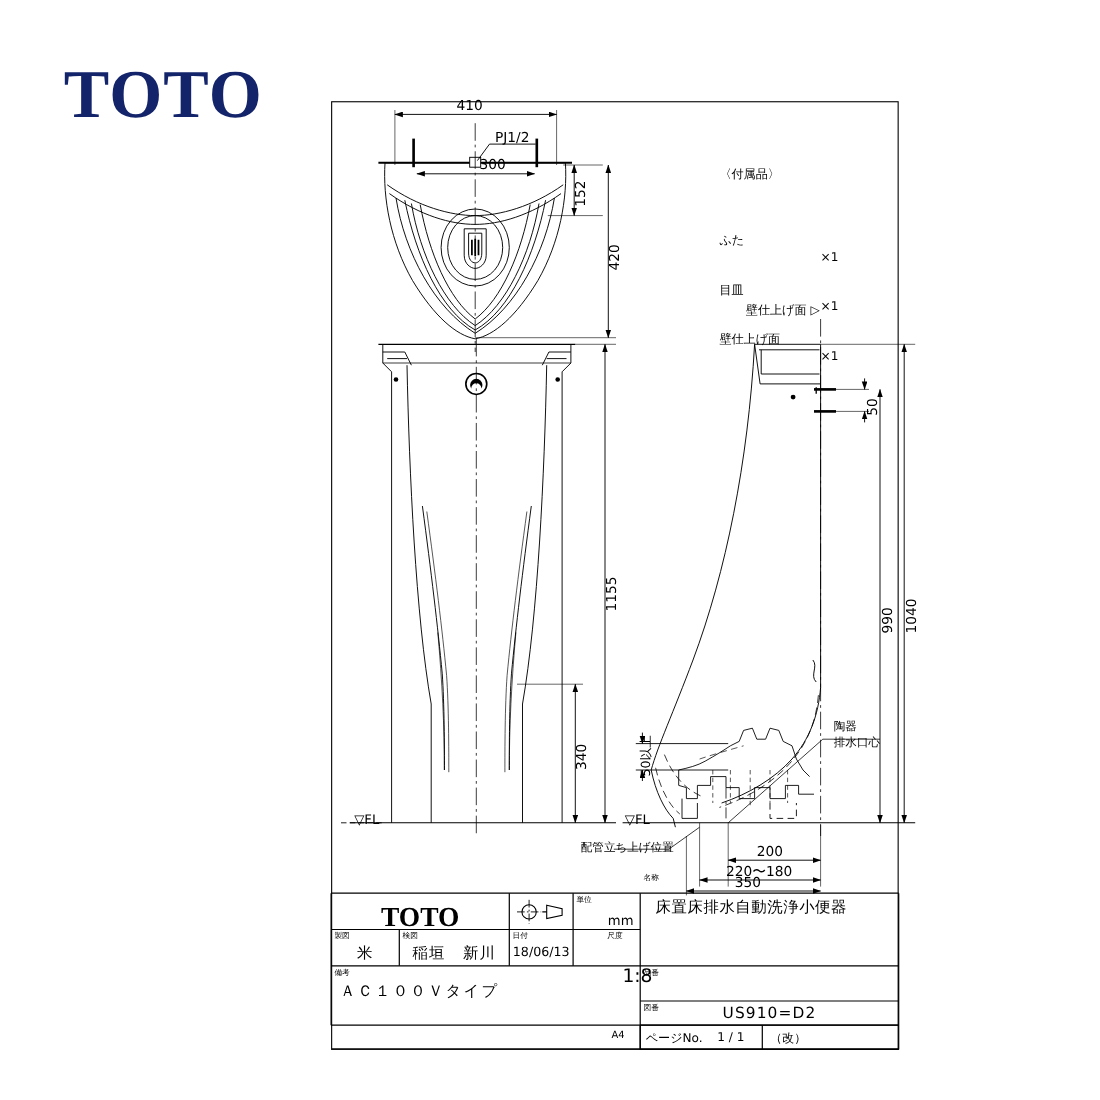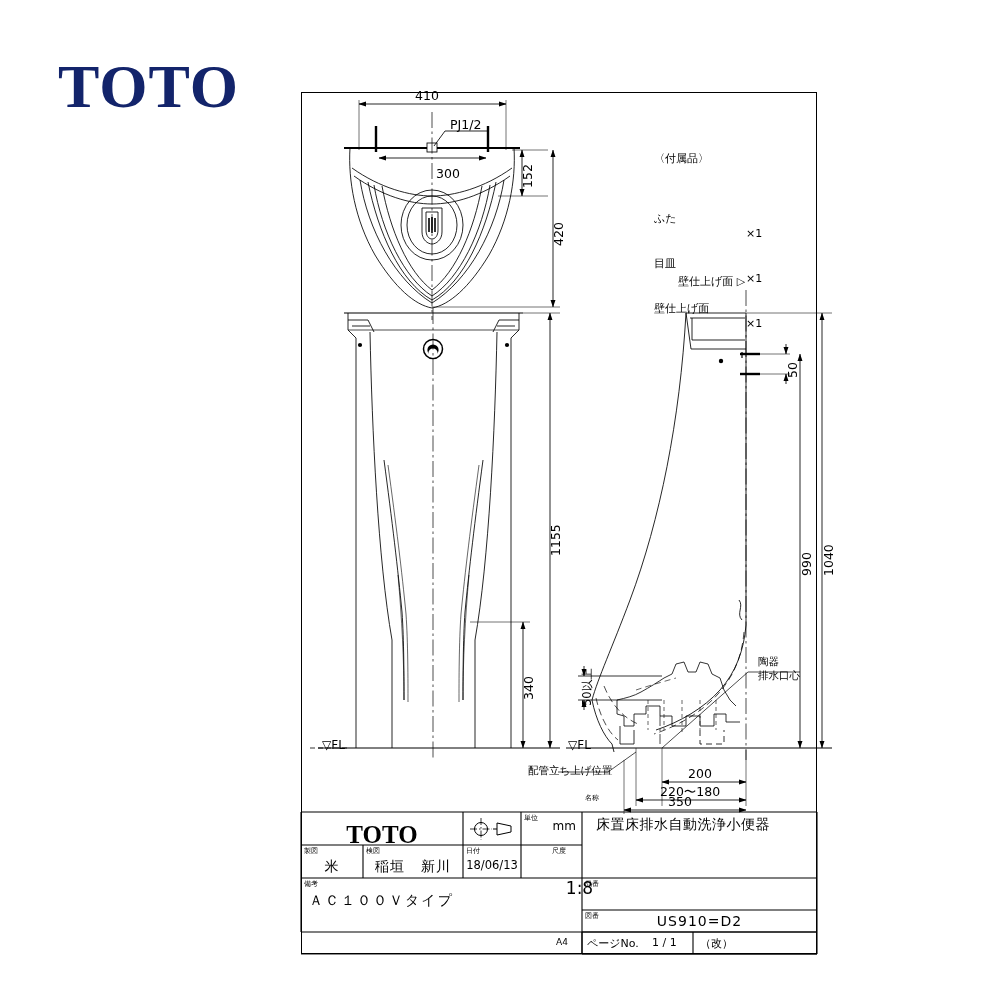--- a/index.html
+++ b/index.html
@@ -261,21 +261,21 @@
       <span style="position:absolute;left:0;">目皿</span>
       <span style="position:absolute;left:92px;">×1</span>
     </div>
     <div style="position:relative;height:15px;">
       <span style="position:absolute;left:0;">壁仕上げ面</span>
       <span style="position:absolute;left:92px;">×1</span>
     </div>
   </div>
 
   <div class="dimtxt" style="left:415px;top:88px;">410</div>
-  <div class="dimtxt" style="left:436px;top:142px;margin-top:24px;">300</div>
+  <div class="dimtxt" style="left:436px;top:142px;">300</div>
   <div class="dimtxt" style="left:450px;top:117px;">PJ1/2</div>
   <div class="dimtxt v" style="left:520px;top:188px;">152</div>
   <div class="dimtxt v" style="left:551px;top:246px;">420</div>
 
   <div class="dimtxt v" style="left:548px;top:556px;">1155</div>
   <div class="dimtxt v" style="left:521px;top:700px;">340</div>
 
   <div class="dimtxt v" style="left:785px;top:378px;">50</div>
   <div class="dimtxt v" style="left:799px;top:576px;">990</div>
   <div class="dimtxt v" style="left:821px;top:576px;">1040</div>
@@ -301,21 +301,21 @@
           <circle cx="18" cy="17" r="6.5"></circle>
           <path d="M18,6 L18,28 M7,17 L29,17" stroke-dasharray="7,2,1.5,2" stroke-width="0.8"></path>
           <path d="M34,11 L48,14 L48,20 L34,23 Z"></path>
           <path d="M30,17 L34,17"></path>
         </g>
       </svg>
     </div>
 
     <div style="position:absolute;left:521px;top:812px;width:61px;height:33px;">
       <div class="tblabel">単位</div>
-      <div style="position:absolute;right:6px;top:7px;font-size:12px;font-family:'DejaVu Sans',sans-serif;">mm</div>
+      <div style="position:absolute;right:6px;top:18px;font-size:12px;font-family:'DejaVu Sans',sans-serif;">mm</div>
     </div>
 
     <div style="position:absolute;left:301px;top:845px;width:62px;height:33px;">
       <div class="tblabel">製図</div>
       <div class="tbval jp" style="top:13px;">米</div>
     </div>
 
     <div style="position:absolute;left:363px;top:845px;width:100px;height:21px;">
       <div class="tblabel">検図</div>
       <div style="position:absolute;left:12px;top:13px;font-size:14px;letter-spacing:1px;">稲垣</div>

